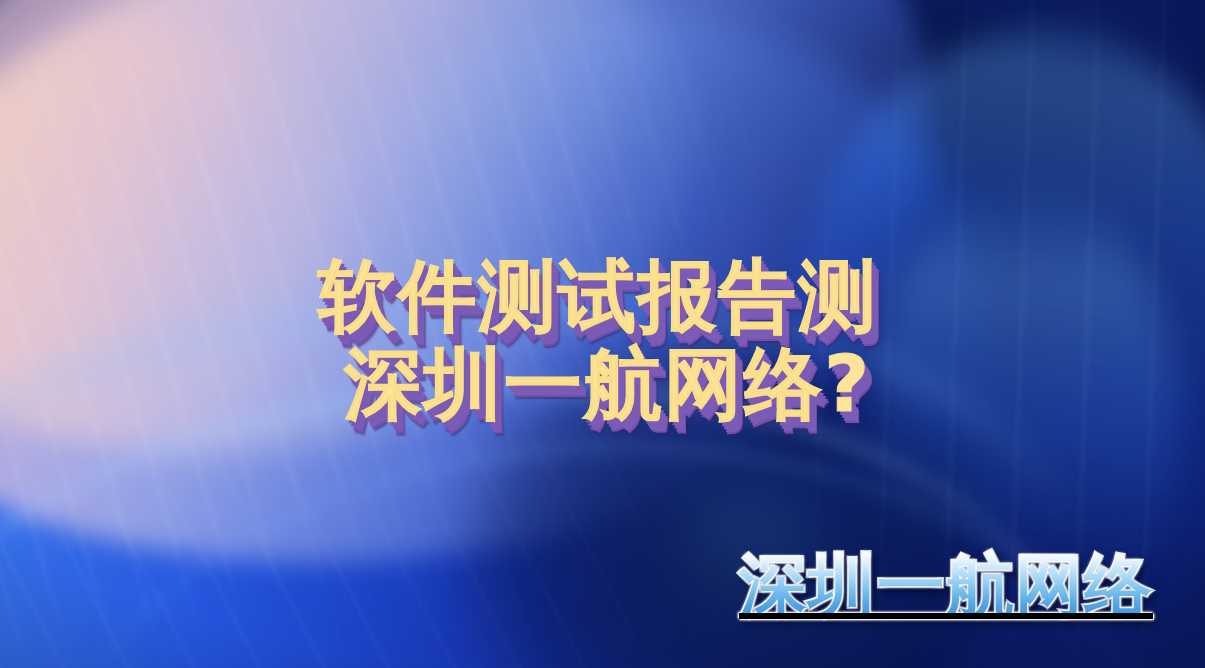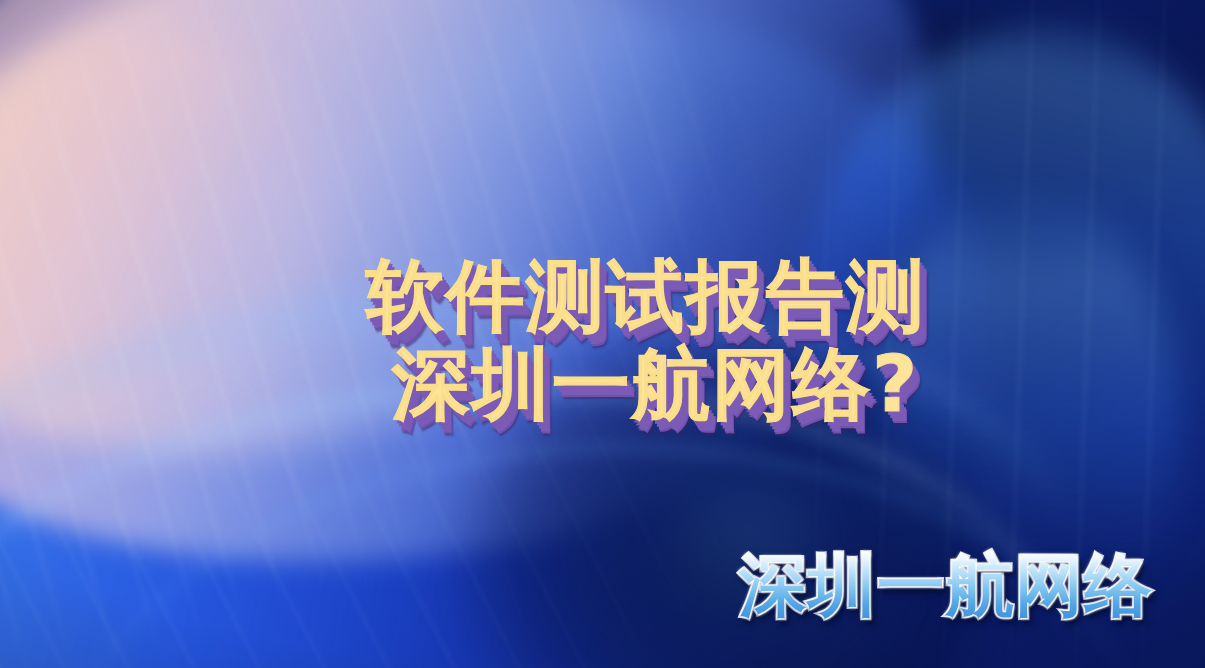--- a/index.html
+++ b/index.html
@@ -307,32 +307,32 @@
     letter-spacing: 2px;
     color: #FCE49A;
     white-space: nowrap;
     -webkit-text-stroke: 1px #FBDE8A;
     text-shadow:
        3px  4px 0 #7B5BB5,
        5px  7px 0 #7B5BB5,
        7px 10px 0 #7B5BB5,
        8px 12px 0 #6F50AC,
        9px 14px 2px rgba(58,36,96,0.55);
-    margin-left: 48px;
   }
   .hl-line-2 {
     padding-left: 26px;
   }
 
   
   #watermark {
     position: absolute;
     right: 52px;
     top: 548px;
     z-index: 9;
+    text-decoration: underline;
   }
   .wm-text {
     font-family: "DejaVu Sans", "Liberation Sans", sans-serif;
     font-weight: 700;
     font-size: 68px;
     line-height: 76px;
     letter-spacing: 1px;
     white-space: nowrap;
     background: linear-gradient(180deg,
         #FFFFFF 0%,

